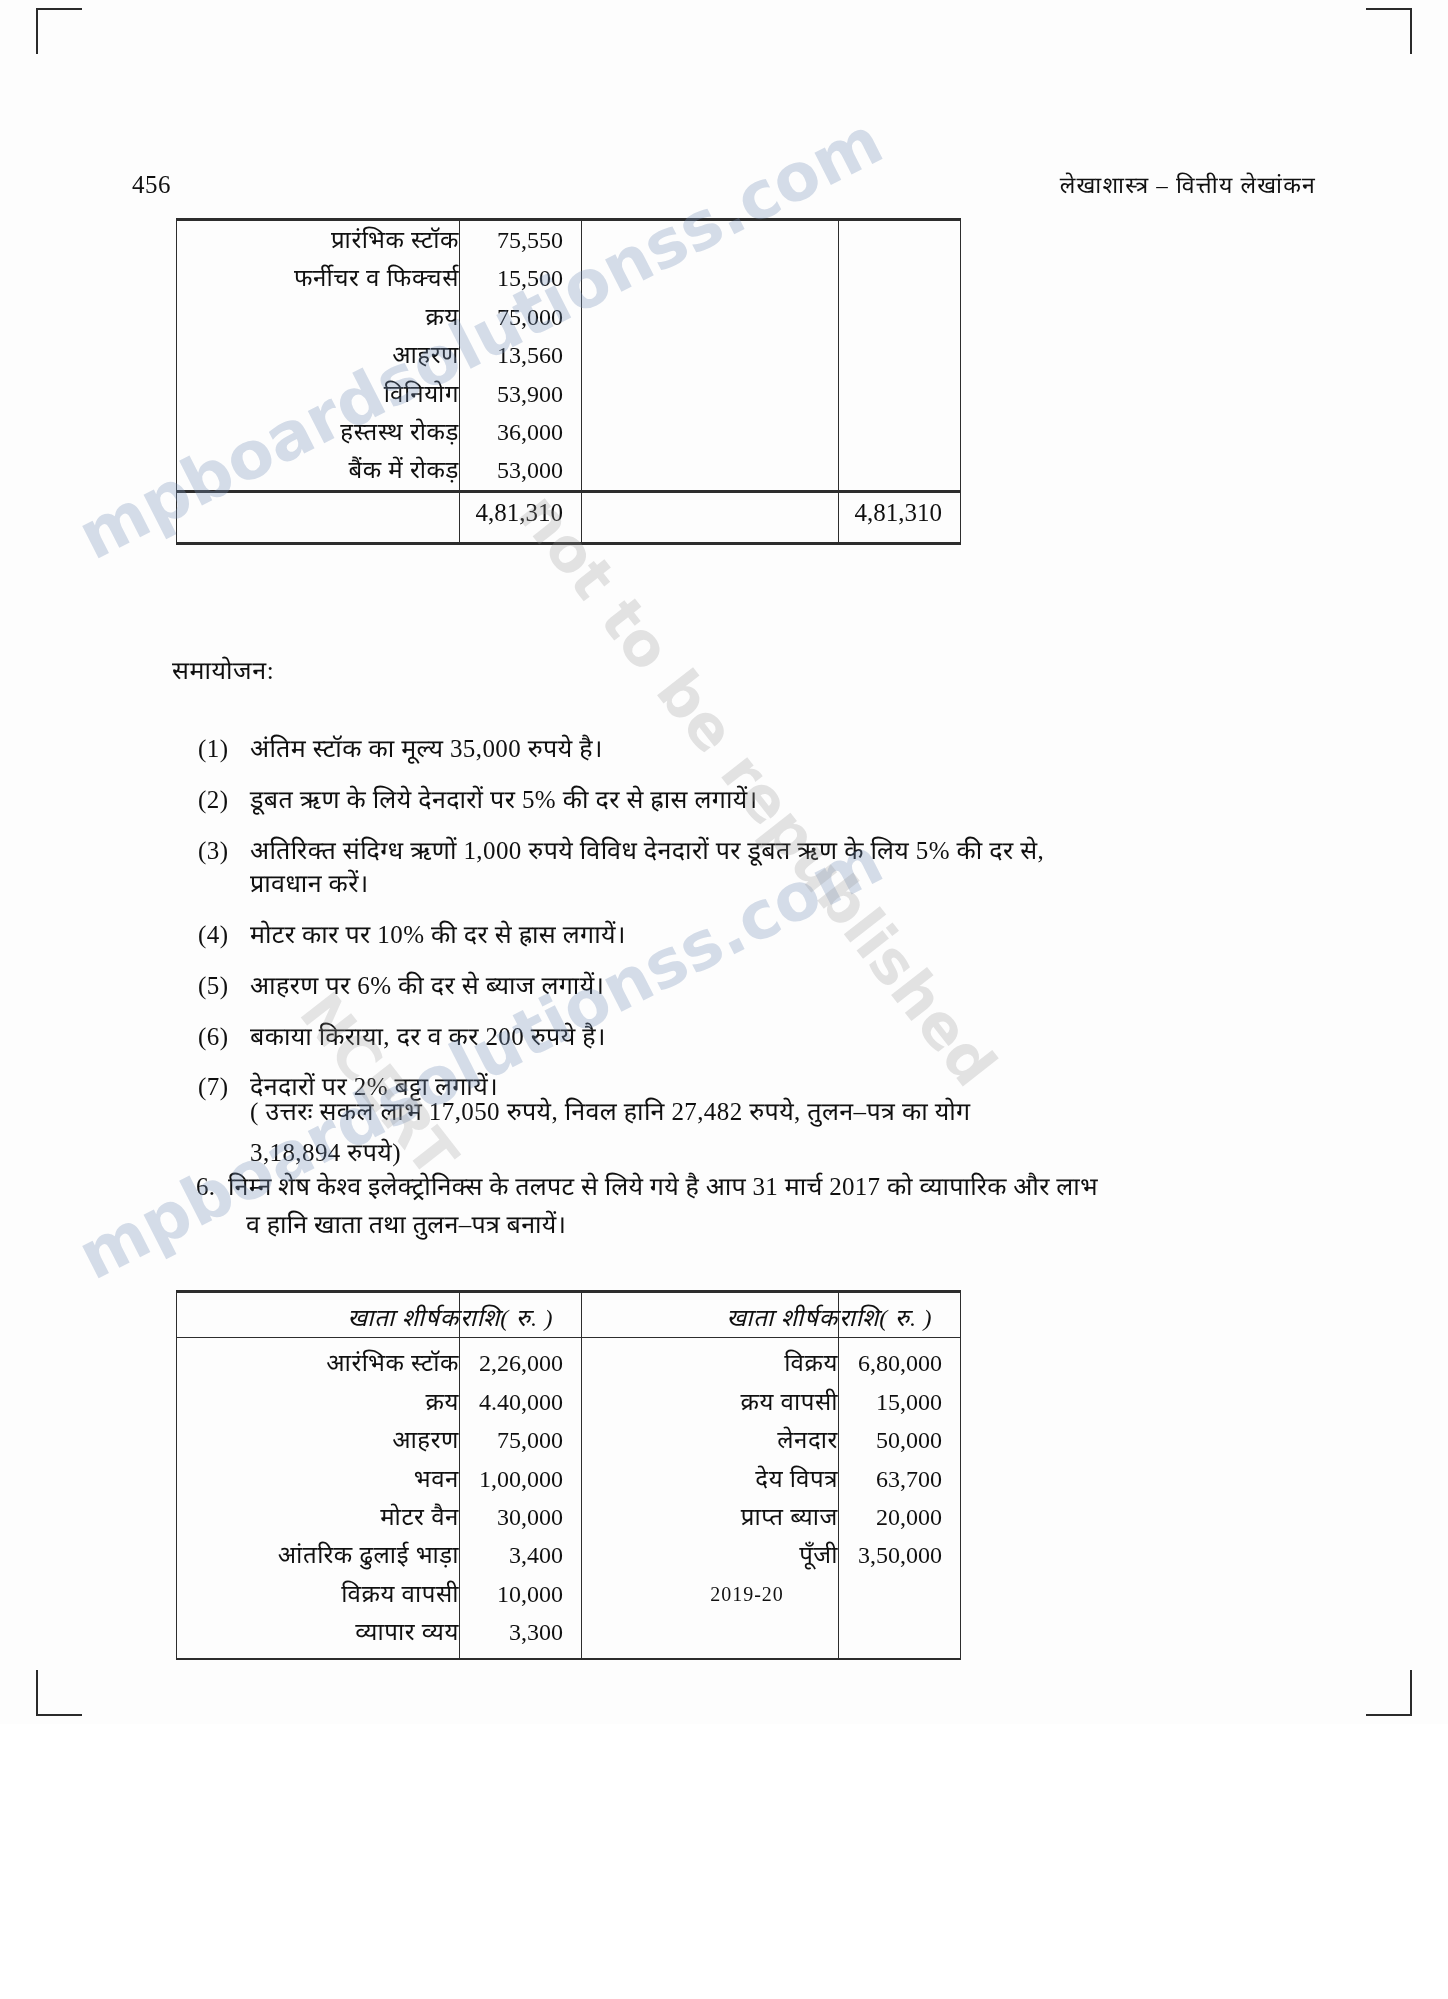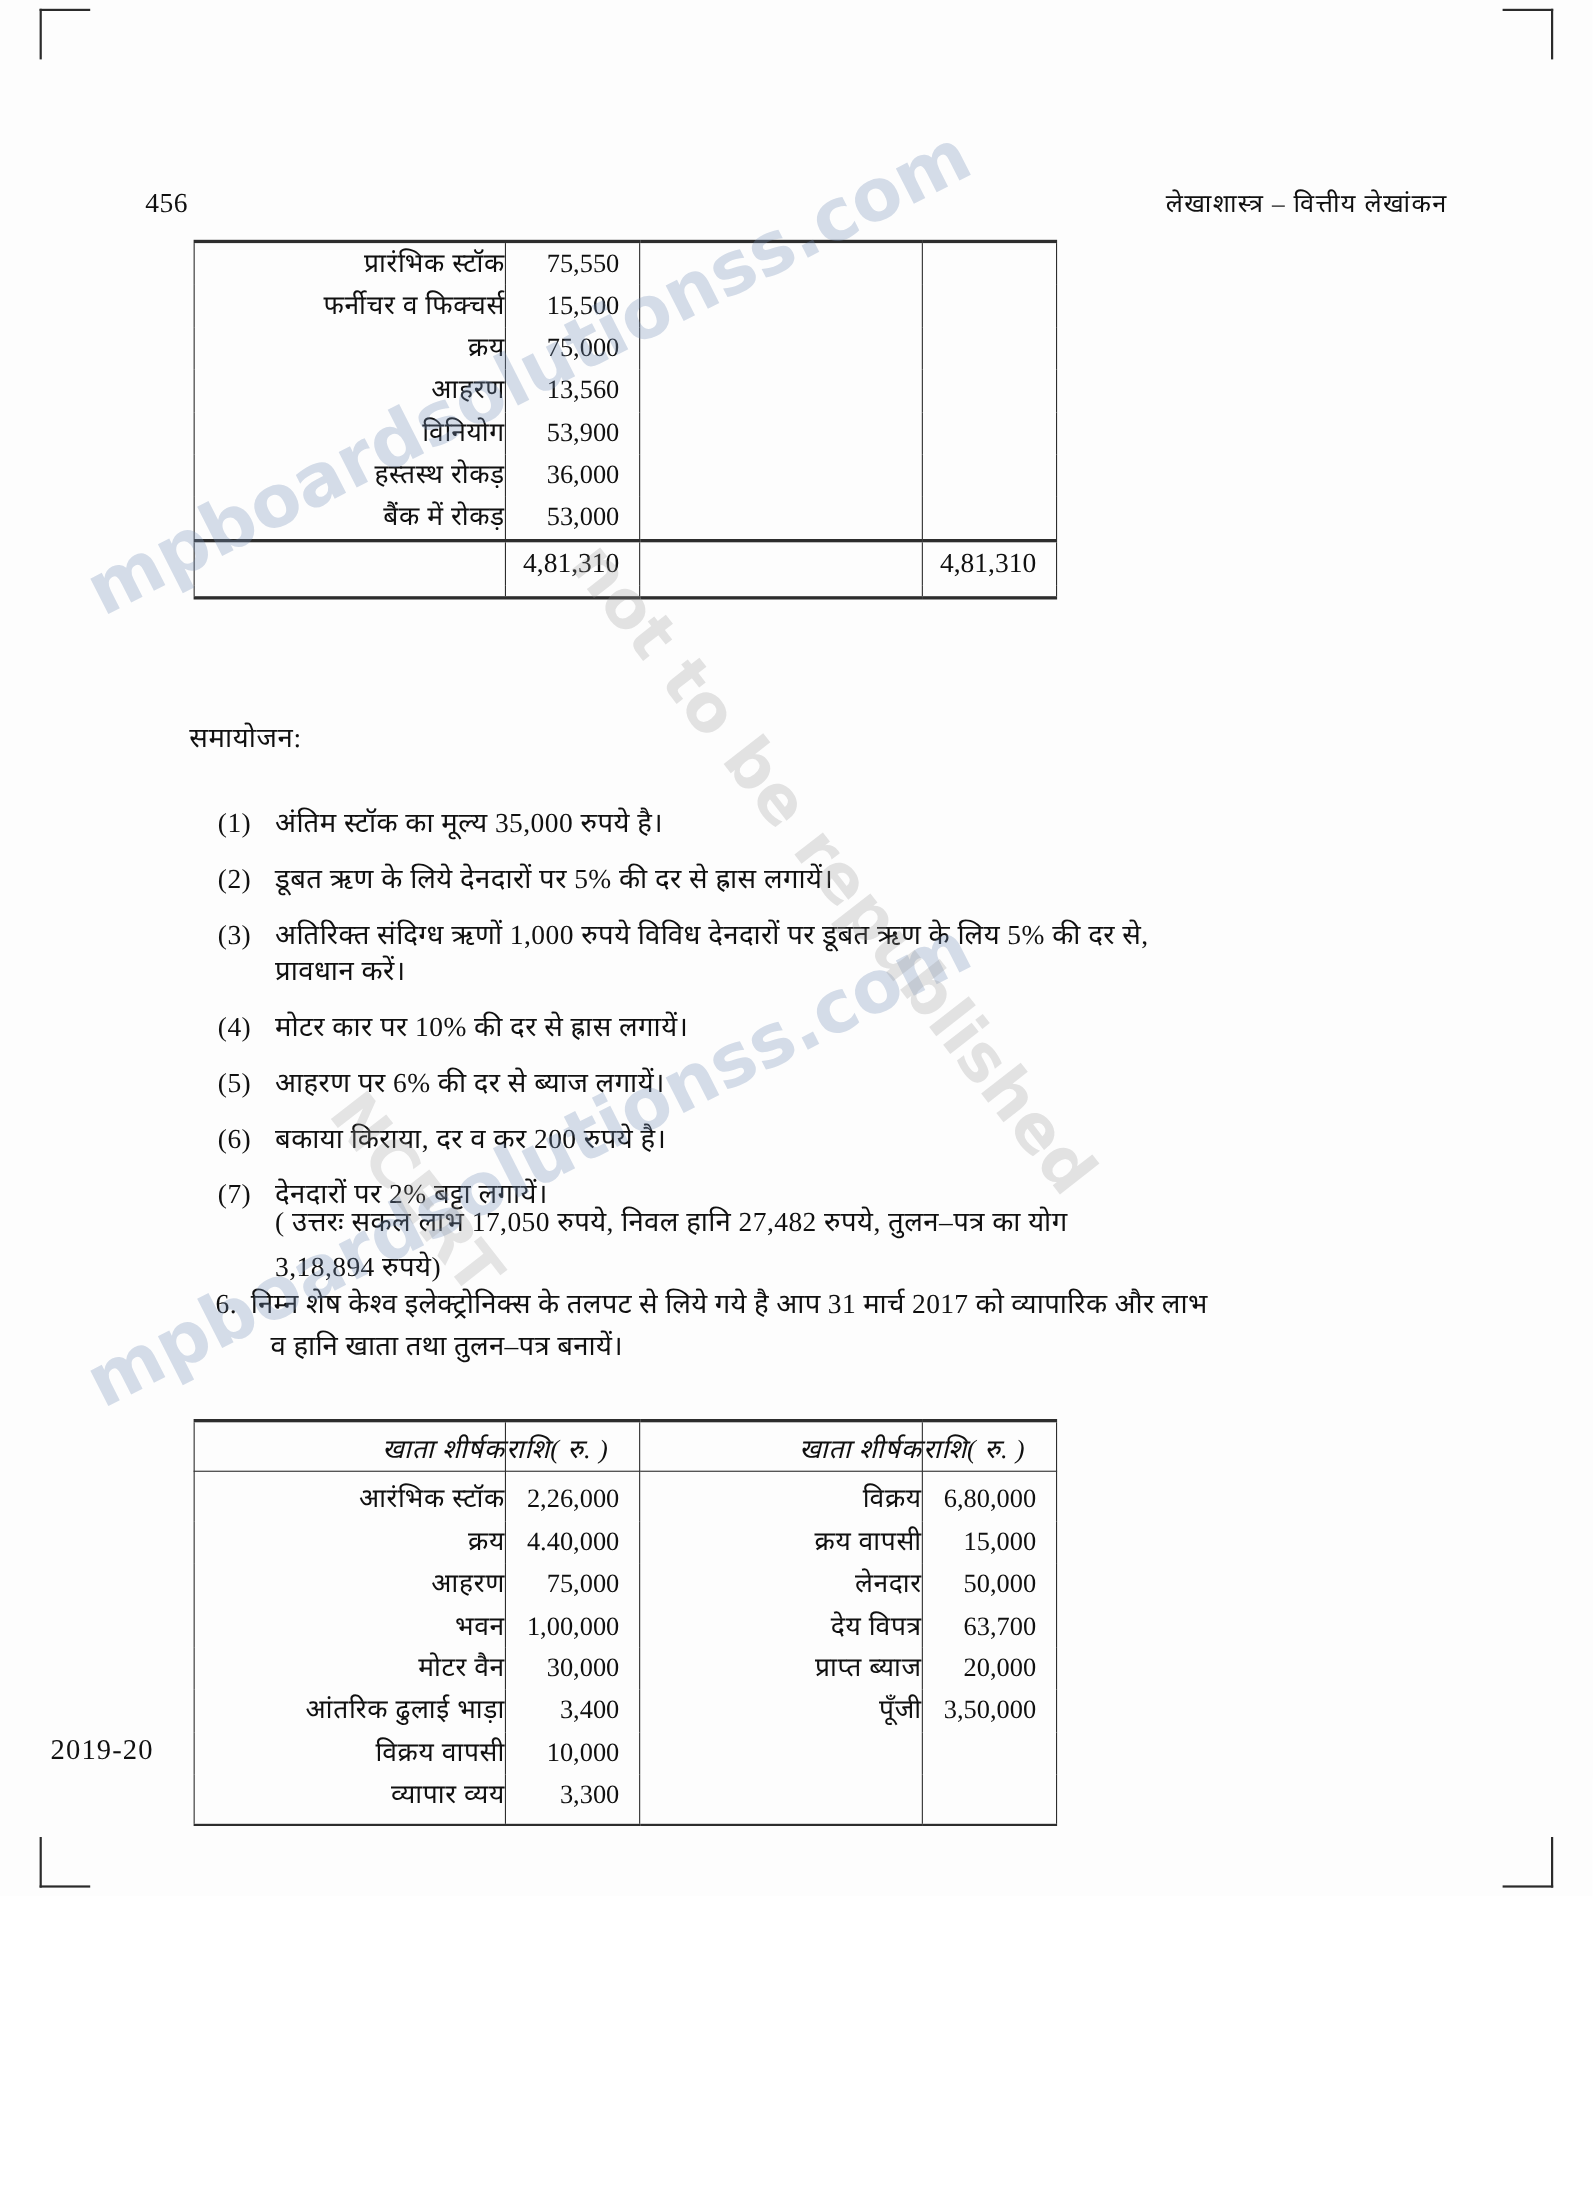--- a/index.html
+++ b/index.html
@@ -154,22 +154,22 @@
   }
   .q-num { position: absolute; left: 0; top: 0; }
   .q-body { display: block; padding-left: 32px; }
   .q-body .cont { display: block; padding-left: 18px; }
 
   .footer {
     position: absolute;
     bottom: 118px;
     left: 0;
     right: 0;
-    text-align: left;
-    font-size: 26px;
+    text-align: center;
+    font-size: 20px;
     letter-spacing: 1px;
     margin-left: 46px;
   }
 
   
   .wm {
     position: absolute;
     font-family: "DejaVu Sans", sans-serif;
     font-weight: bold;
     color: rgba(120, 146, 186, 0.30);

